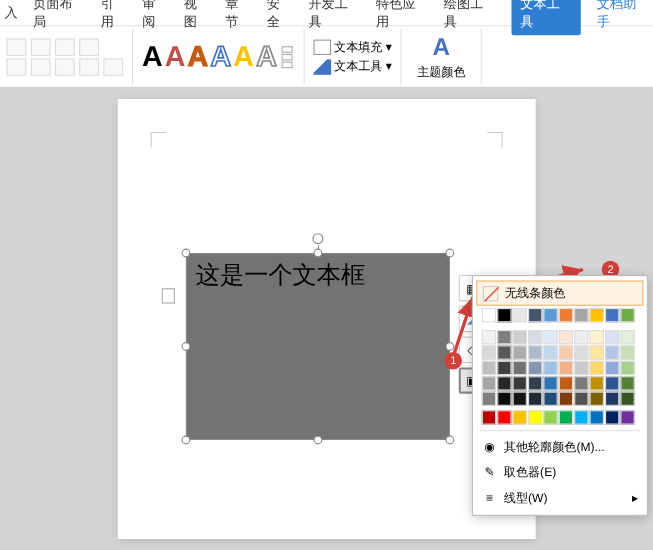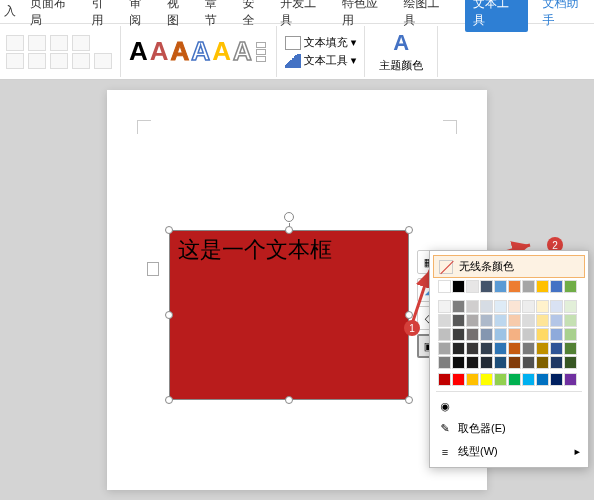--- a/index.html
+++ b/index.html
@@ -39,21 +39,21 @@
 .page { background: #fff; width: 380px; height: 400px; box-shadow: 0 2px 8px rgba(0,0,0,0.15); position: relative; }
 .corner { position: absolute; width: 14px; height: 14px; border: 1px solid #ccc; }
 .corner.tl { top: 30px; left: 30px; border-right: none; border-bottom: none; }
 .corner.tr { top: 30px; right: 30px; border-left: none; border-bottom: none; }
 
 .tb-icon { position: absolute; left: 40px; top: 172px; width: 12px; height: 14px; border: 1px solid #aaa; }
 
 .textbox-wrap { position: absolute; left: 62px; top: 140px; width: 240px; height: 170px; }
 .rot-handle { position: absolute; left: 50%; top: -18px; width: 10px; height: 10px; border: 1px solid #888; border-radius: 50%; background: #fff; transform: translateX(-50%); }
 .rot-handle::after { content: ""; position: absolute; left: 50%; top: 10px; width: 1px; height: 8px; background: #888; }
-.textbox { width: 100%; height: 100%; border: 1px solid #888; background: #b91c1c; font-size: 22px; padding: 4px 8px; font-family: Liberation Sans, sans-serif; }
+.textbox { width: 100%; height: 100%; border: 1px solid #888; background: #737373; font-size: 22px; padding: 4px 8px; font-family: Liberation Sans, sans-serif; }
 .handle { position: absolute; width: 8px; height: 8px; background: #fff; border: 1px solid #888; border-radius: 50%; }
 .handle.tl2 { left: -4px; top: -4px; } .handle.tm { left: 50%; top: -4px; margin-left: -4px; }
 .handle.tr2 { right: -4px; top: -4px; } .handle.ml { left: -4px; top: 50%; margin-top: -4px; }
 .handle.mr { right: -4px; top: 50%; margin-top: -4px; } .handle.bl { left: -4px; bottom: -4px; }
 .handle.bm { left: 50%; bottom: -4px; margin-left: -4px; } .handle.br { right: -4px; bottom: -4px; }
 
 .float-toolbar { position: absolute; right: -32px; top: 20px; display: flex; flex-direction: column; gap: 4px; }
 .float-btn { width: 24px; height: 24px; background: #fff; border: 1px solid #ccc; border-radius: 2px; display: flex; align-items: center; justify-content: center; font-size: 11px; }
 .float-btn.active { border: 2px solid #888; background: #e8e8e8; }
 
@@ -265,20 +265,21 @@
       <div class="sw" style="background: rgb(146, 208, 80);"></div>
       <div class="sw" style="background: rgb(0, 176, 80);"></div>
       <div class="sw" style="background: rgb(0, 176, 240);"></div>
       <div class="sw" style="background: rgb(0, 112, 192);"></div>
       <div class="sw" style="background: rgb(0, 32, 96);"></div>
       <div class="sw" style="background: rgb(112, 48, 160);"></div>
     </div>
   <div class="sep"></div>
   <div class="popup-item">
     <span class="menu-icon">◉</span>
+    <span>其他轮廓颜色(M)...</span>
   </div>
   <div class="popup-item">
     <span class="menu-icon">✎</span>
     <span>取色器(E)</span>
   </div>
   <div class="popup-item">
     <span class="menu-icon">≡</span>
     <span>线型(W)</span>
     <span style="margin-left:auto">▸</span>
   </div>

